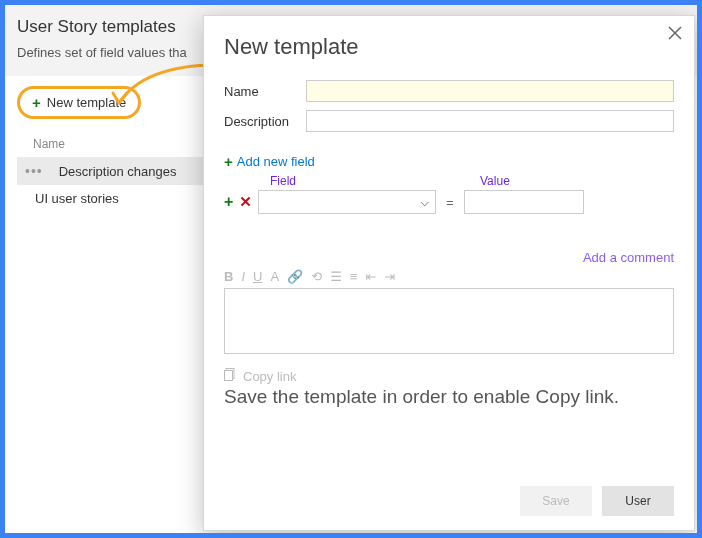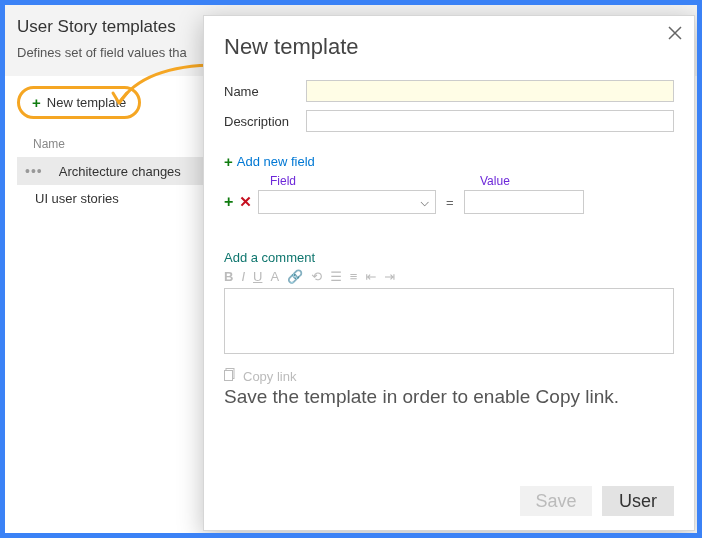--- a/index.html
+++ b/index.html
@@ -38,33 +38,33 @@
   .field-header-row .fh-value { }
 
   .field-row { display:flex; align-items:center; margin-top:2px; gap:6px; }
   .icon-add { color:#107c10; font-size:16px; font-weight:bold; cursor:pointer; }
   .icon-del { color:#c50f1f; font-size:15px; font-weight:bold; cursor:pointer; }
   .combo { position:relative; width:178px; height:24px; border:1px solid #ccc; box-sizing:border-box; background:#fff; display:flex; align-items:center; justify-content:flex-end; padding-right:6px; color:#666; }
   .combo .chev { font-size:11px; }
   .eq { padding:0 4px; color:#666; }
   .value-box { width:120px; height:24px; border:1px solid #ccc; box-sizing:border-box; background:#fff; }
 
-  .comment-label { margin-top:36px; font-size:13px; color:#0f766e; }
+  .comment-label { margin-top:36px; font-size:13px; color:#8b5cf6;text-align:right; }
   .toolbar { display:flex; gap:8px; color:#bbb; font-size:13px; padding:4px 0; align-items:center; }
   .toolbar span { cursor:pointer; }
   .tb-bold { font-weight:bold; }
   .tb-italic { font-style:italic; }
   .tb-underline { text-decoration:underline; }
   .comment-box { width:100%; height:66px; border:1px solid #ccc; box-sizing:border-box; }
 
   .copy-row { display:flex; align-items:flex-end; gap:6px; margin-top:14px; color:#bbb; font-size:13px; }
   .copy-hint { font-size:19px; color:#555; margin-top:2px; }
 
   .dialog-footer { position:absolute; right:20px; bottom:14px; display:flex; gap:10px; }
-  .btn { min-width:72px; height:30px; display:flex; align-items:center; justify-content:center; padding:0 14px; font-size:18px; border:none; cursor:pointer; }
+  .btn { min-width:72px; height:30px; display:flex; align-items:center; justify-content:center; padding:0 14px; font-size:12px; border:none; cursor:pointer; }
   .btn-save { background:#f1f1f1; color:#bbb; }
   .btn-close { background:#e3e3e3; color:#333; }
 </style>
 </head>
 <body>
 
 <div class="stage">
 
   <div class="page-header">
     <div class="page-title">User Story templates</div>
@@ -76,21 +76,21 @@
       <span class="new-template-btn">
         <span class="plus-green">+</span>
         <span>New template</span>
       </span>
     </span>
 
     <div class="col-header">Name</div>
 
     <div class="list-row selected">
       <span class="row-dots">•••</span>
-      <span class="row-text">Architecture changes</span>
+      <span class="row-text">Description changes</span>
     </div>
     <div class="list-row">
       <span class="row-text">UI user stories</span>
     </div>
   </div>
 
   <svg class="arrow-svg" width="140" height="80">
     <path d="M120,12 Q40,10 14,50" stroke="#f5a623" stroke-width="3" fill="none"></path>
     <path d="M14,50 L8,40 M14,50 L22,40" stroke="#f5a623" stroke-width="3" fill="none" stroke-linecap="round"></path>
   </svg>

